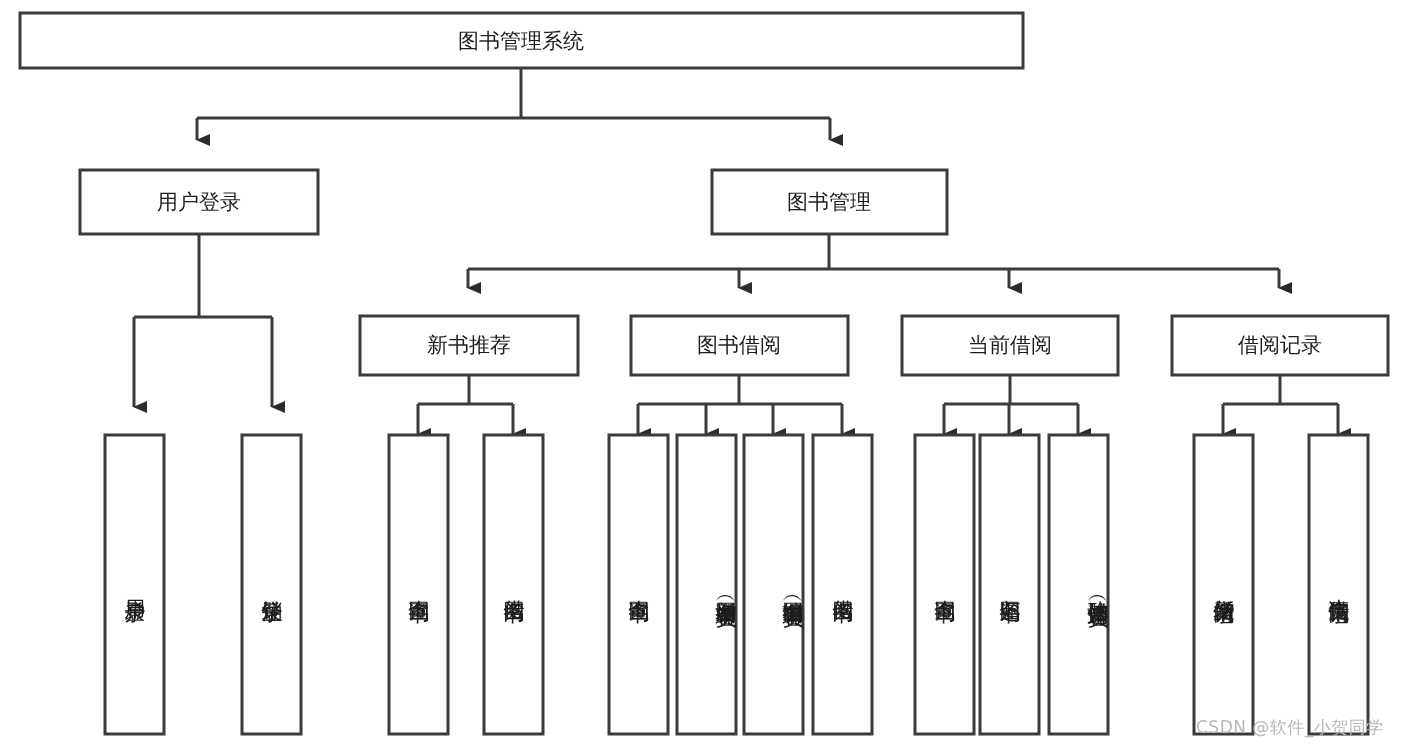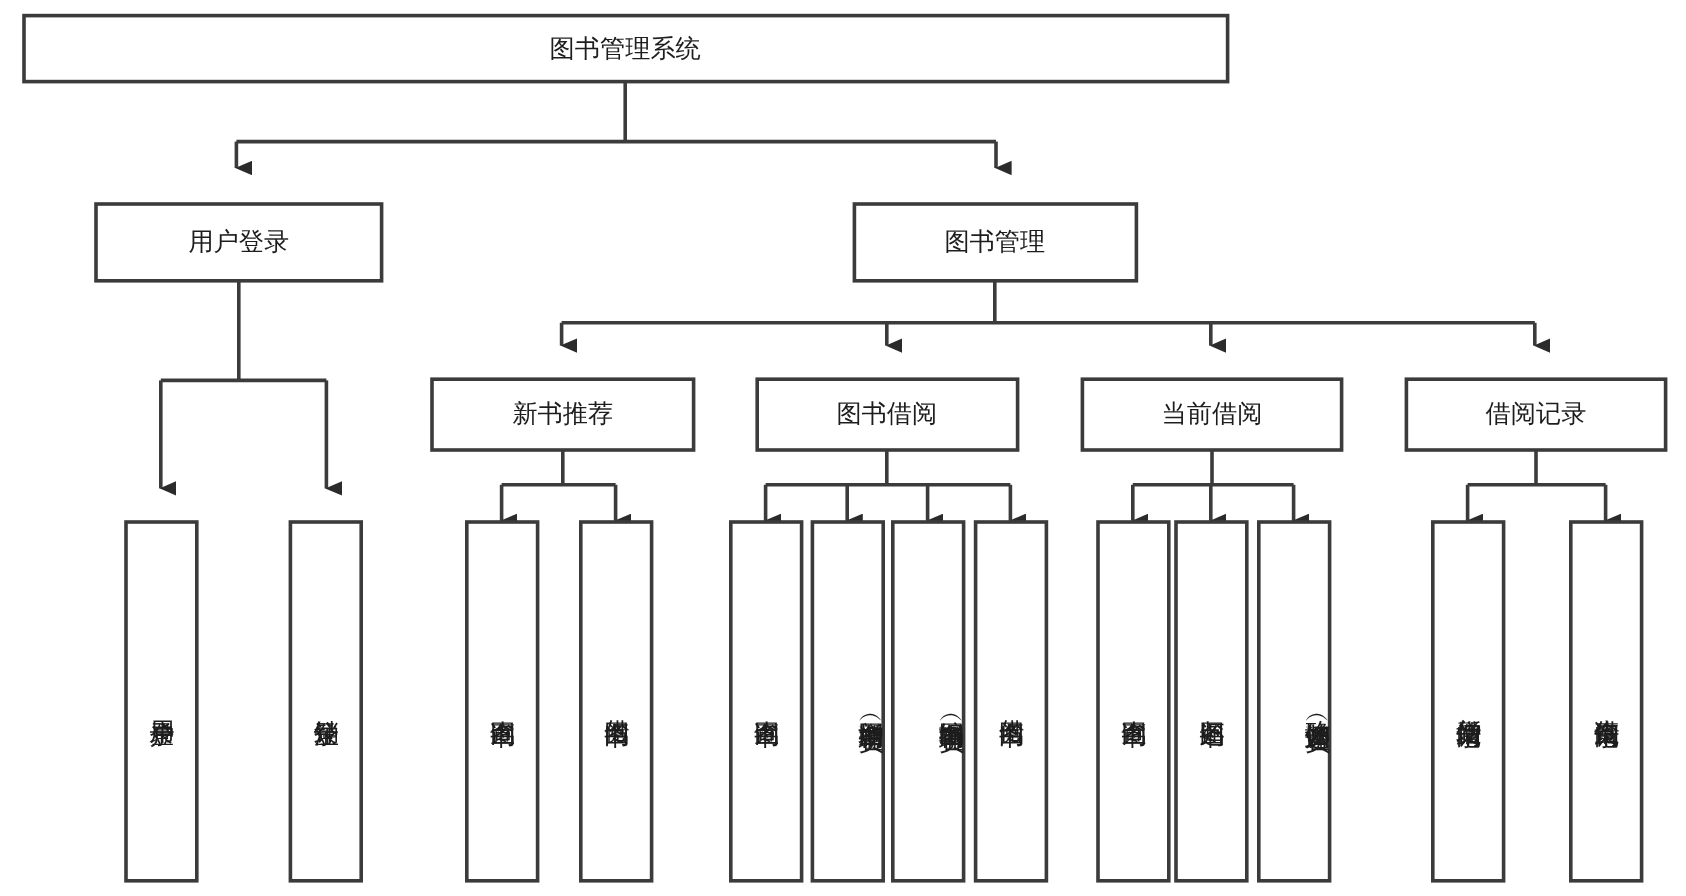--- a/index.html
+++ b/index.html
@@ -209,14 +209,15 @@
   <div class="vlabel" style="left:915px; top:435px; width:59px; height:299px; display:flex; align-items:center; justify-content:center;">查询图书</div>
 
   <div class="vlabel" style="left:980px; top:435px; width:59px; height:299px; display:flex; align-items:center; justify-content:center;">归还图书</div>
 
   <div class="vlabel" style="left:1049px; top:443px; width:59px; height:291px; display:flex; align-items:flex-start; justify-content:center;">确认归还（管理员）</div>
 
   <div class="vlabel" style="left:1194px; top:435px; width:59px; height:299px; display:flex; align-items:center; justify-content:center;">新增借阅记录</div>
 
   <div class="vlabel" style="left:1309px; top:435px; width:59px; height:299px; display:flex; align-items:center; justify-content:center;">查询借阅记录</div>
 
+  <div class="watermark" style="left:1196px; top:716px;">CSDN @软件_小贺同学</div>
 
 </div>
 
 </body></html>

